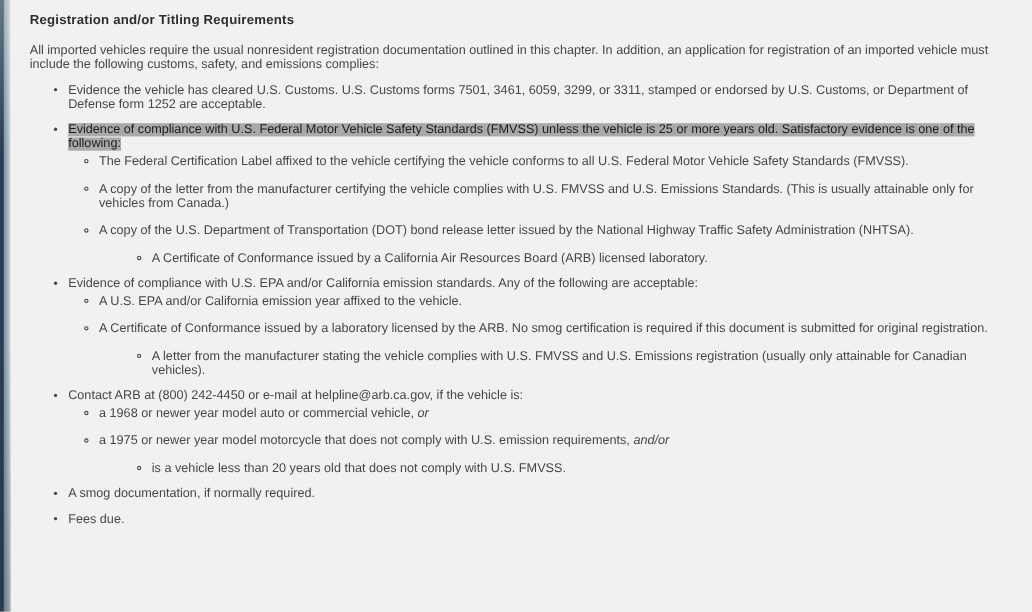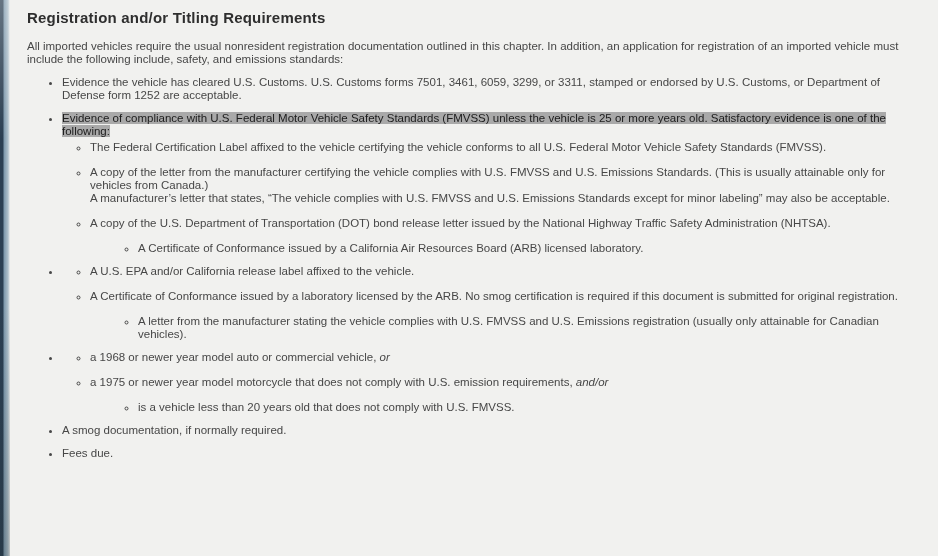--- a/index.html
+++ b/index.html
@@ -32,21 +32,21 @@
     content: ""; position: absolute; inset: 0;
     background: linear-gradient(to bottom,
       rgba(255,255,255,0.28), rgba(255,255,255,0) 25%,
       rgba(0,0,0,0) 55%, rgba(30,40,40,0.22));
   }
   .content {
     position: absolute; left: 27px; right: 24px; top: 8px;
   }
   h1.page-title {
     margin: 0 0 12px 0;
-    font-size: 15px;
+    font-size: 12px;
     line-height: 20px;
     font-weight: 700;
     color: var(--title);
     letter-spacing: 0.2px;
   }
   p.intro { margin: 0 0 10px 0; }
   ul.main {
     margin: 10px 0 0 0;
     padding: 0 0 0 35px;
     list-style-type: disc;
@@ -66,36 +66,36 @@
   .h { background: var(--highlight); color: var(--highlight_text); }
 </style>
 </head>
 <body>
 
 <div class="left-strip"></div>
 
 <div class="content">
   <h1 class="page-title">Registration and/or Titling Requirements</h1>
 
-  <p class="intro"><span>All imported vehicles require the usual nonresident registration documentation outlined in this chapter. </span><span class="b">In addition</span><span>, an application for registration of an imported vehicle </span><span class="b">must</span><span> include the following include, safety, and emissions standards:</span></p>
+  <p class="intro"><span>All imported vehicles require the usual nonresident registration documentation outlined in this chapter. </span><span class="b">In addition</span><span>, an application for registration of an imported vehicle </span><span class="b">must</span><span> include the following customs, safety, and emissions complies:</span></p>
 
   <ul class="main" id="requirements-list">
       <li><span>Evidence the vehicle has cleared U.S. Customs. U.S. Customs forms 7501, 3461, 6059, 3299, or 3311, stamped or endorsed by U.S. Customs, or Department of Defense form 1252 are acceptable.</span></li>
       <li><span class="h">Evidence of compliance with U.S. Federal Motor Vehicle Safety Standards (FMVSS) unless the vehicle is 25 or more years old. Satisfactory evidence is </span><span class="b h">one</span><span class="h"> of the following:</span><ul class="sub">
           <li><span>The Federal Certification Label affixed to the vehicle certifying the vehicle conforms to all U.S. Federal Motor Vehicle Safety Standards (FMVSS).</span></li>
-          <li><span>A copy of the letter from the manufacturer certifying the vehicle complies with U.S. FMVSS and U.S. Emissions Standards. (This is usually attainable only for vehicles from Canada.)</span><br><span>A manufacturer’s letter that states, “The vehicle complies with U.S. FMVSS and U.S. Emissions Standards except for minor labeling” may also be acceptable.</span></li>
+          <li><span>A copy of the letter from the manufacturer certifying the vehicle complies with U.S. FMVSS and U.S. Emissions Standards. (This is usually attainable only for vehicles from Canada.)</span><br></li>
           <li><span>A copy of the U.S. Department of Transportation (DOT) bond release letter issued by the National Highway Traffic Safety Administration (NHTSA).</span></li>
           <li><span>A Certificate of Conformance issued by a California Air Resources Board (ARB) licensed laboratory.</span></li>
         </ul></li>
-      <li><ul class="sub">
-          <li><span>A U.S. EPA and/or California release label affixed to the vehicle.</span></li>
+      <li><span>Evidence of compliance with U.S. EPA and/or California emission standards. Any of the following are acceptable:</span><ul class="sub">
+          <li><span>A U.S. EPA and/or California emission year affixed to the vehicle.</span></li>
           <li><span>A Certificate of Conformance issued by a laboratory licensed by the ARB. No smog certification is required if this document is submitted for original registration.</span></li>
           <li><span>A letter from the manufacturer stating the vehicle complies with U.S. FMVSS and U.S. Emissions registration (usually only attainable for Canadian vehicles).</span></li>
         </ul></li>
-      <li><ul class="sub">
+      <li><span>Contact ARB at (800) 242-4450 or e-mail at helpline@arb.ca.gov, if the vehicle is:</span><ul class="sub">
           <li><span>a 1968 or newer year model auto or commercial vehicle, </span><span class="b i">or</span></li>
           <li><span>a 1975 or newer year model motorcycle that does </span><span class="b">not</span><span> comply with U.S. emission requirements, </span><span class="b i">and/or</span></li>
           <li><span>is a vehicle less than 20 years old that does </span><span class="b">not</span><span> comply with U.S. FMVSS.</span></li>
         </ul></li>
       <li><span>A smog documentation, if normally required.</span></li>
       <li><span>Fees due.</span></li>
     </ul>
 </div>
 
 </body></html>

